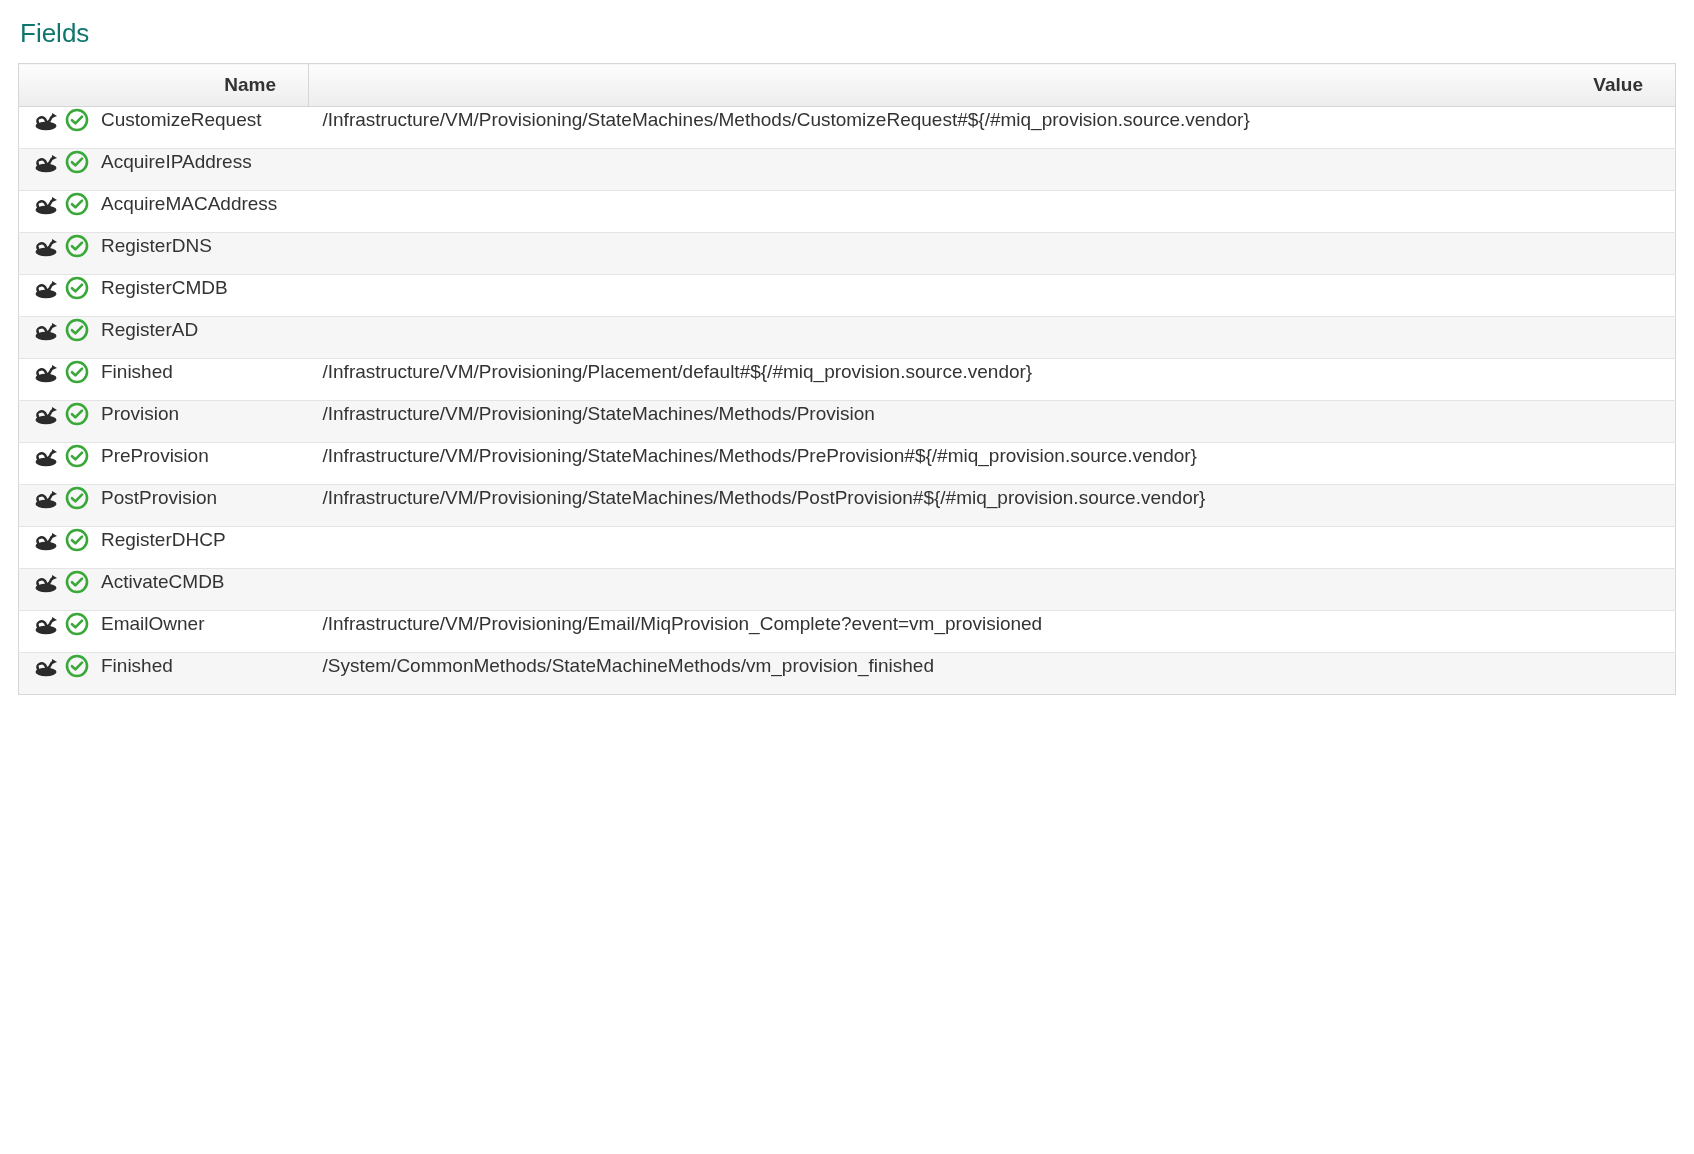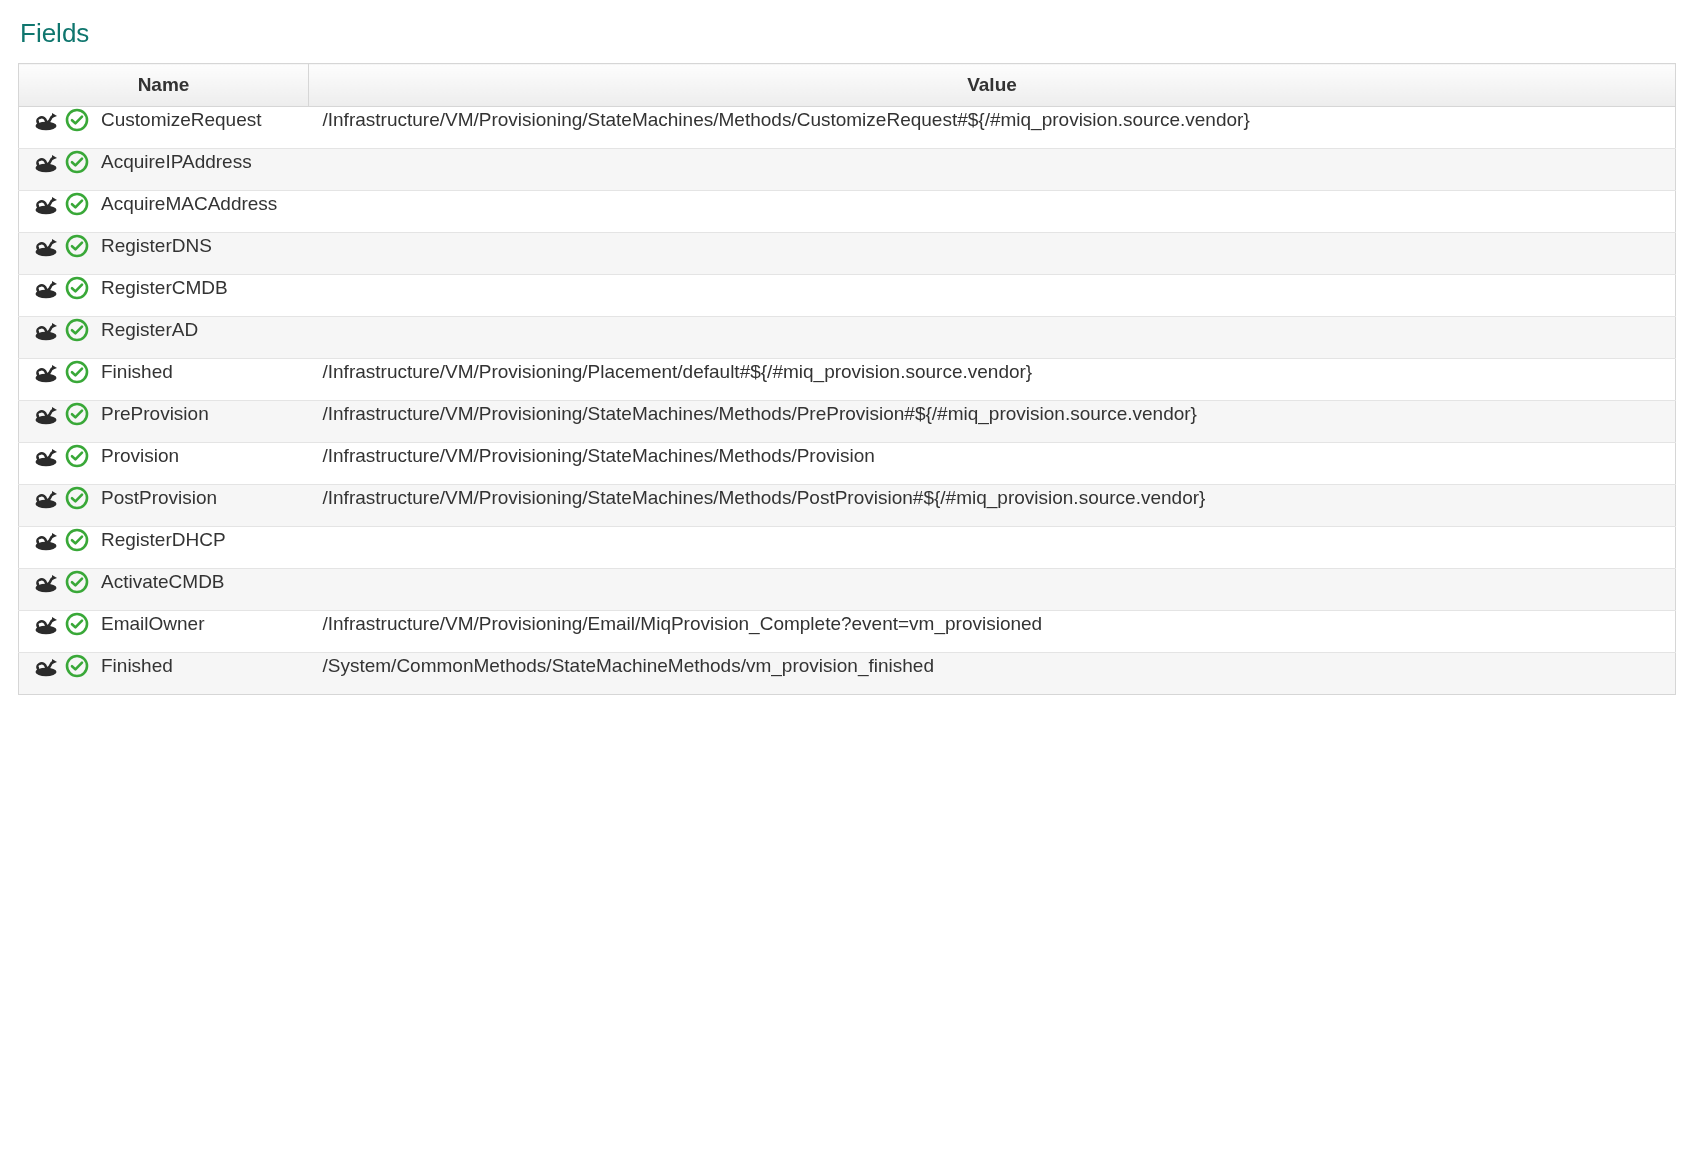--- a/index.html
+++ b/index.html
@@ -17,27 +17,27 @@
     color: #0f766e;
     margin: 0 0 14px 2px;
   }
   table.fields {
     width: 100%;
     border-collapse: collapse;
     border: 1px solid #d6d6d6;
     table-layout: fixed;
   }
   table.fields thead th {
-    text-align: center;
+    text-align: right;
     font-weight: 700;
     font-size: 19px;
     color: #333;
     background: linear-gradient(#fdfdfd, #ededed);
     border-bottom: 1px solid #d6d6d6;
-    padding: 10px 19px;
+    padding: 10px 32px;
   }
   table.fields th.col-name { width: 290px; border-right: 1px solid #d6d6d6; }
   table.fields tbody td {
     padding: 1px 14px 16px 14px;
     border-top: 1px solid #e4e4e4;
     vertical-align: middle;
     font-size: 19px;
     color: #333;
   }
   table.fields tbody tr:nth-child(even) td { background: #f6f6f6; }
@@ -198,42 +198,42 @@
             <span class="icon-state">
               <svg viewBox="0 0 26 22">
                 <use href="#state-icon-g"></use>
               </svg>
             </span>
             <span class="icon-check">
               <svg viewBox="0 0 24 24">
                 <use href="#check-icon-g"></use>
               </svg>
             </span>
+            <span class="label">Provision</span>
+          </div>
+        </td>
+        <td class="value-cell">/Infrastructure/VM/Provisioning/StateMachines/Methods/Provision</td>
+      </tr>
+      <tr>
+        <td>
+          <div class="name-cell">
+            <span class="icon-state">
+              <svg viewBox="0 0 26 22">
+                <use href="#state-icon-g"></use>
+              </svg>
+            </span>
+            <span class="icon-check">
+              <svg viewBox="0 0 24 24">
+                <use href="#check-icon-g"></use>
+              </svg>
+            </span>
             <span class="label">PreProvision</span>
           </div>
         </td>
         <td class="value-cell">/Infrastructure/VM/Provisioning/StateMachines/Methods/PreProvision#${/#miq_provision.source.vendor}</td>
-      </tr>
-      <tr>
-        <td>
-          <div class="name-cell">
-            <span class="icon-state">
-              <svg viewBox="0 0 26 22">
-                <use href="#state-icon-g"></use>
-              </svg>
-            </span>
-            <span class="icon-check">
-              <svg viewBox="0 0 24 24">
-                <use href="#check-icon-g"></use>
-              </svg>
-            </span>
-            <span class="label">Provision</span>
-          </div>
-        </td>
-        <td class="value-cell">/Infrastructure/VM/Provisioning/StateMachines/Methods/Provision</td>
       </tr>
       <tr>
         <td>
           <div class="name-cell">
             <span class="icon-state">
               <svg viewBox="0 0 26 22">
                 <use href="#state-icon-g"></use>
               </svg>
             </span>
             <span class="icon-check">

